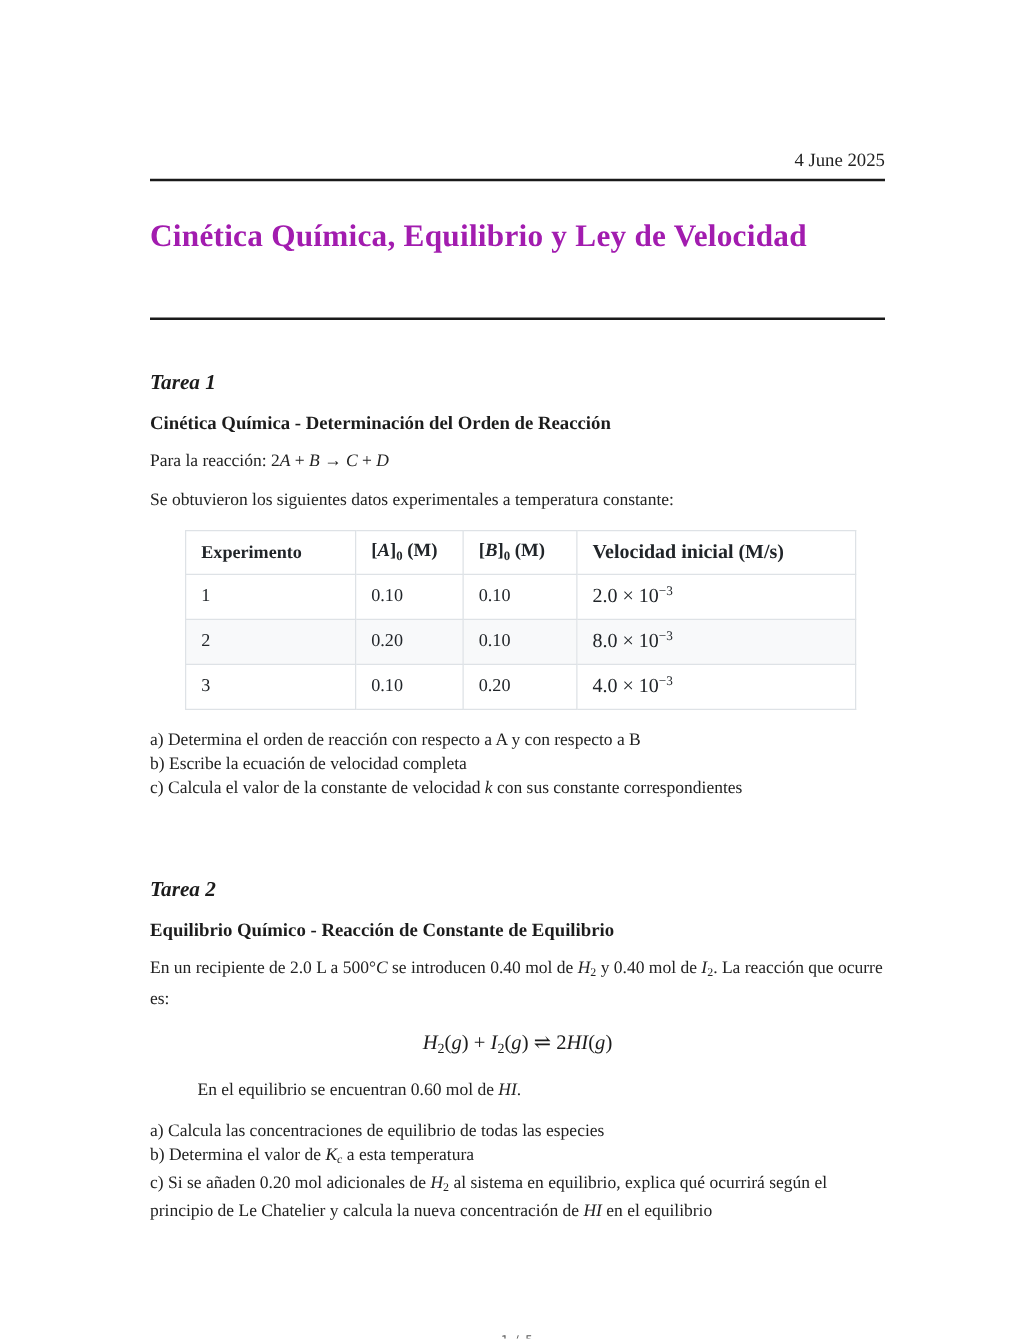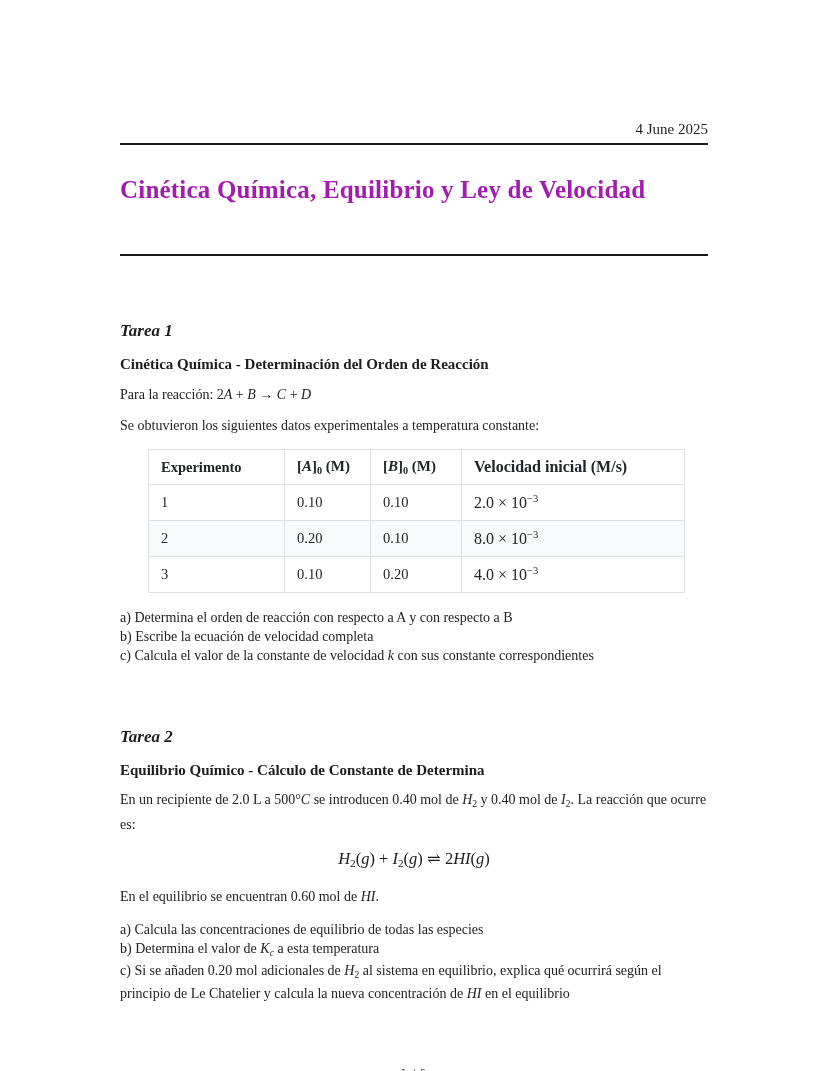--- a/index.html
+++ b/index.html
@@ -12,28 +12,28 @@
     overflow:hidden;
   }
   .content{position:absolute;left:120px;top:0;width:588px;}
 
   .date-line{margin-top:121px;font-size:15px;line-height:16px;text-align:right;color:#222;}
   .rule-top{margin-top:6px;border-top:2px solid #1a1a1a;height:0;}
   .doc-title{margin-top:27px;font-size:25px;line-height:35px;font-weight:bold;color:#a21caf;white-space:nowrap;letter-spacing:0.2px;}
   .rule-title{margin-top:47px;border-top:2.5px solid #1a1a1a;height:0;}
 
   .tarea-heading{font-size:17px;line-height:23px;font-weight:bold;font-style:italic;color:#1c1c1c;}
-  .tarea-heading.t1{margin-top:63px;}
+  .tarea-heading.t1{margin-top:38px;}
   .tarea-heading.t2{margin-top:60px;}
   .section-subheading{margin-top:12px;font-size:15px;line-height:20px;font-weight:bold;color:#1c1c1c;}
   .para{font-size:14px;line-height:19px;color:#222;}
   .p-reaction{margin-top:11px;}
   .p-intro{margin-top:12px;}
   .p-t2-intro{margin-top:10px;line-height:19.5px;}
-  .p-note{margin-top:13px;}
+  .p-note{margin-top:13px;margin-left:38px;}
 
   .equation-line{margin-top:14px;font-size:16.5px;line-height:21px;text-align:center;color:#1c1c1c;}
 
   .exp-table{margin-top:14px;margin-left:28px;width:532px;border-collapse:collapse;table-layout:fixed;}
   .exp-table th,.exp-table td{
     border:1px solid #dee2e6;padding:0 12px;text-align:left;vertical-align:middle;
     font-size:14.5px;color:#212529;overflow:hidden;
   }
   .exp-table th{font-weight:bold;height:34px;}
   .exp-table td{height:35px;}
@@ -106,21 +106,21 @@
         </tbody>
     </table>
 
     <div class="questions q1">
         <div class="q-line"><span>a) Determina el orden de reacción con respecto a A y con respecto a B</span></div>
         <div class="q-line"><span>b) Escribe la ecuación de velocidad completa</span></div>
         <div class="q-line"><span>c) Calcula el valor de la constante de velocidad </span><span class="seg-i">k</span><span> con sus constante correspondientes</span></div>
       </div>
 
     <div class="tarea-heading t2">Tarea 2</div>
-    <div class="section-subheading">Equilibrio Químico - Cálculo de Constante de Determina</div>
+    <div class="section-subheading">Equilibrio Químico - Reacción de Constante de Equilibrio</div>
     <div class="para p-t2-intro"><span>En un recipiente de 2.0 L a 500°</span><span class="seg-i">C</span><span> se introducen 0.40 mol de </span><span class="seg-i">H</span><span class="seg-sub">2</span><span> y 0.40 mol de </span><span class="seg-i">I</span><span class="seg-sub">2</span><span>. La reacción que ocurre es:</span></div>
     <div class="equation-line"><span class="seg-i">H</span><span class="seg-sub">2</span><span>(</span><span class="seg-i">g</span><span>) + </span><span class="seg-i">I</span><span class="seg-sub">2</span><span>(</span><span class="seg-i">g</span><span>) ⇌ 2</span><span class="seg-i">HI</span><span>(</span><span class="seg-i">g</span><span>)</span></div>
     <div class="para p-note"><span>En el equilibrio se encuentran 0.60 mol de </span><span class="seg-i">HI</span><span>.</span></div>
     <div class="questions q2">
         <div class="q-line"><span>a) Calcula las concentraciones de equilibrio de todas las especies</span></div>
         <div class="q-line"><span>b) Determina el valor de </span><span class="seg-i">K</span><span class="seg-isub">c</span><span> a esta temperatura</span></div>
         <div class="q-line"><span>c) Si se añaden 0.20 mol adicionales de </span><span class="seg-i">H</span><span class="seg-sub">2</span><span> al sistema en equilibrio, explica qué ocurrirá según el principio de Le Chatelier y calcula la nueva concentración de </span><span class="seg-i">HI</span><span> en el equilibrio</span></div>
       </div>
 
   </div>

